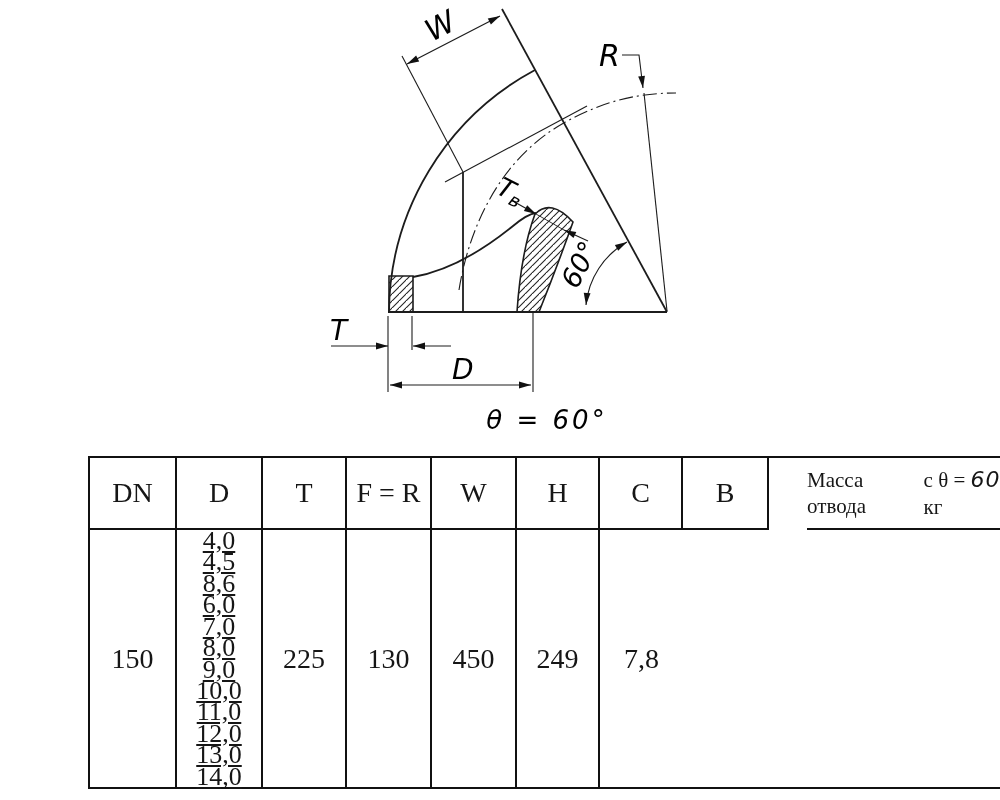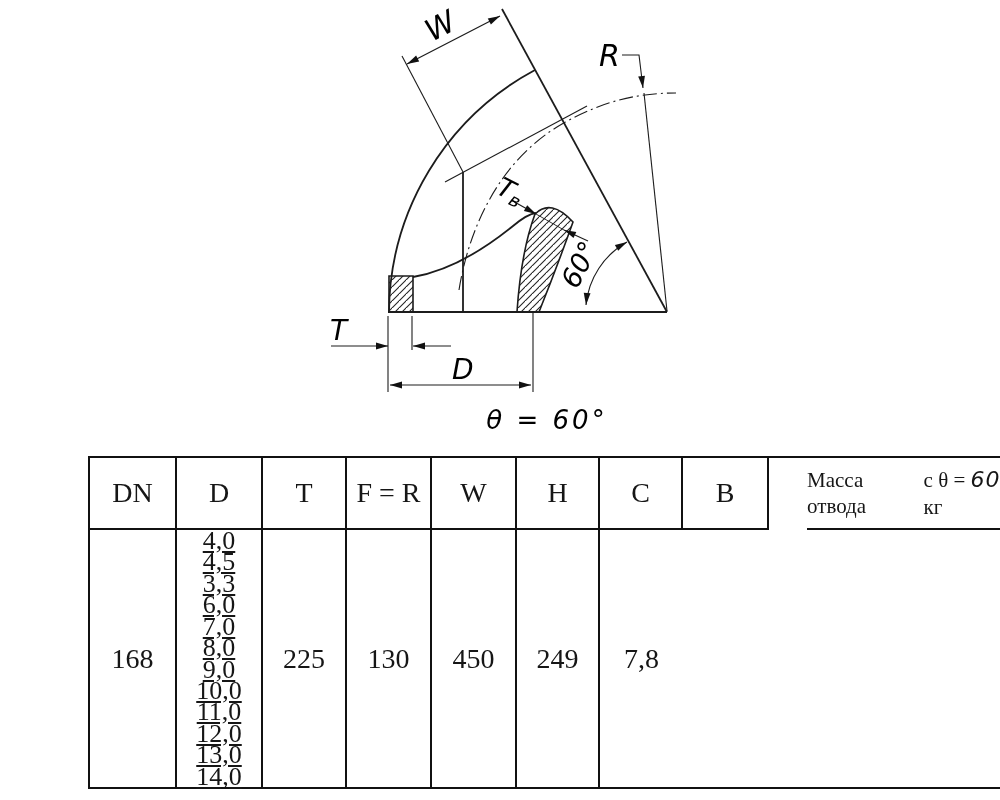--- a/index.html
+++ b/index.html
@@ -103,25 +103,25 @@
     <div class="hc">F = R</div>
     <div class="hc">W</div>
     <div class="hc">H</div>
     <div class="hc">C</div>
     <div class="hc">B</div>
     <div class="hc mass-h">
       <div>Масса отвода</div>
       <div class="l2"><span>с θ = </span><span class="ang">60°</span><span>, кг</span></div>
     </div>
 
-    <div class="bc">168</div>
+    <div class="bc">150</div>
     <div class="bc tcell">
       <div>4,0</div>
       <div>4,5</div>
-      <div>3,3</div>
+      <div>8,6</div>
       <div>6,0</div>
       <div>7,0</div>
       <div>8,0</div>
       <div>9,0</div>
       <div>10,0</div>
       <div>11,0</div>
       <div>12,0</div>
       <div>13,0</div>
       <div>14,0</div>
     </div>

